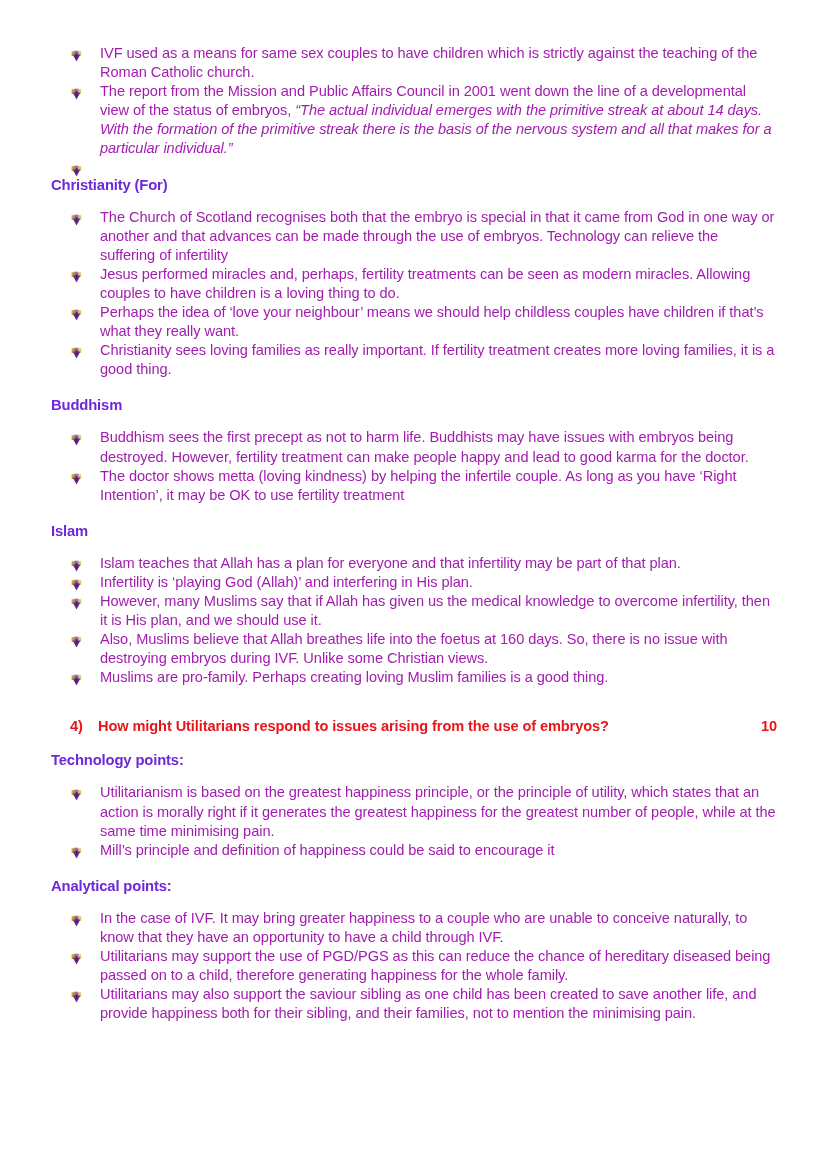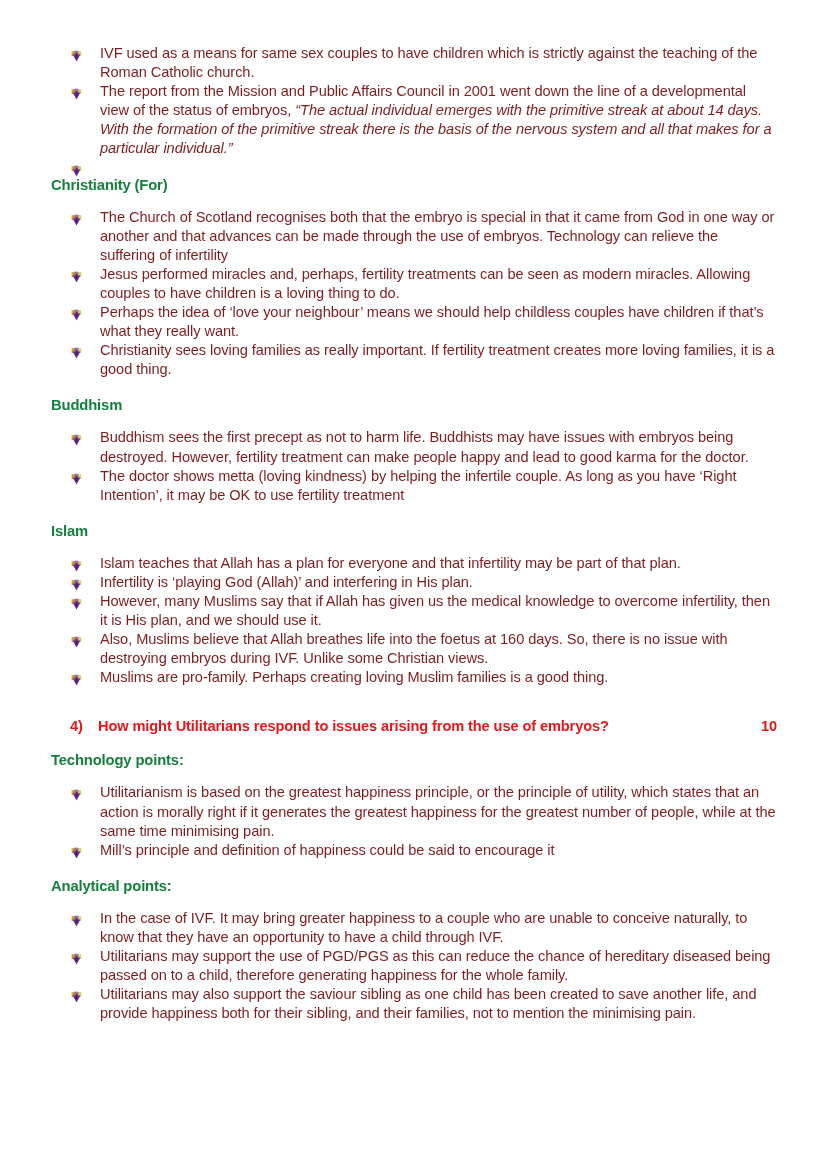--- a/index.html
+++ b/index.html
@@ -32,37 +32,37 @@
     list-style: none;
     margin: 0 0 0 0;
     padding: 0;
   }
   ul.bullets > li {
     position: relative;
     padding-left: 49px;
     margin: 0 0 0 0;
     font-size: 14.6px;
     line-height: 19.1px;
-    color: #7f1d1d;
+    color: #a21caf;
     letter-spacing: -0.06px;
   }
   ul.bullets > li .bullet-glyph {
     position: absolute;
     left: 20px;
     top: 4px;
     width: 11px;
     height: 12px;
     display: block;
   }
 
   
   .section-heading {
     font-size: 14.8px;
     font-weight: bold;
-    color: #15803d;
+    color: #6d28d9;
     letter-spacing: -0.15px;
     line-height: 18px;
   }
   .gap-before-heading { height: 17px; }
   .gap-after-heading  { height: 14px; }
 
   
   .question-row {
     display: flex;
     align-items: baseline;

